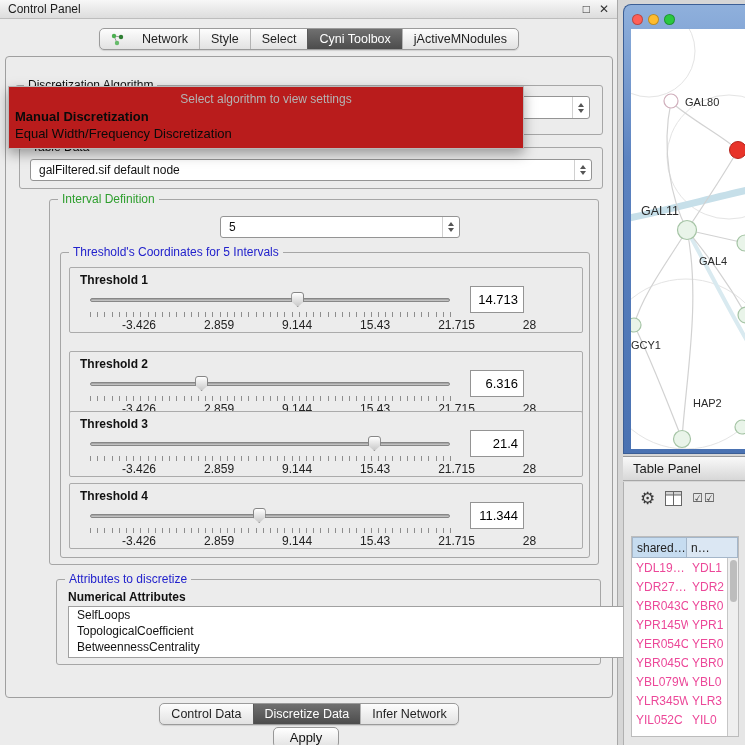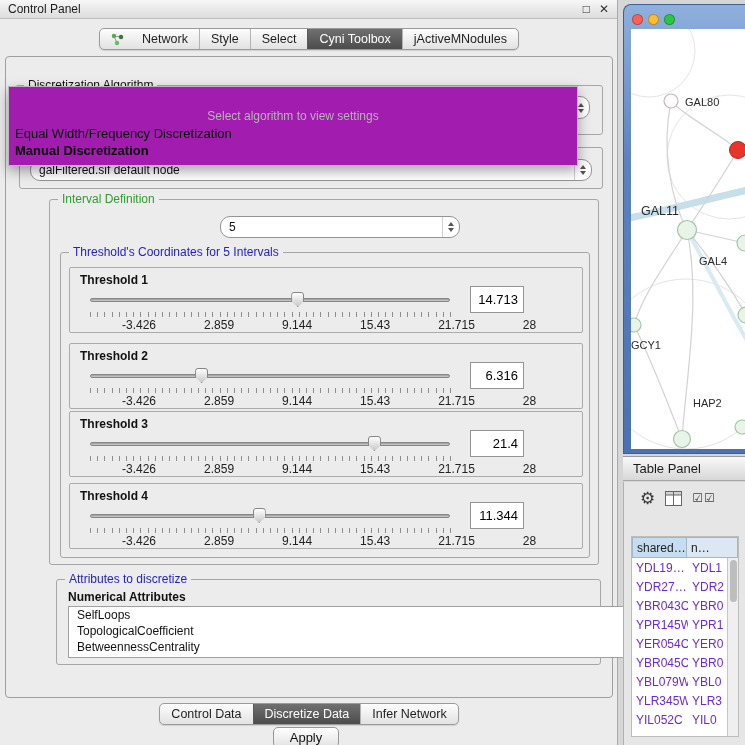--- a/index.html
+++ b/index.html
@@ -34,32 +34,32 @@
   .main-panel { position:absolute; left:5px; top:56px; width:608px; height:642px;
     border:1px solid #9f9f9f; border-radius:4px; background:#ececec; }
 
   .group { position:absolute; border:1px solid #a6a6a6; border-radius:3px; }
   .group-title { position:absolute; top:-8px; left:8px; background:#ececec;
     padding:0 4px; font-size:12px; color:#111; white-space:nowrap; }
   .title-green { color:#2e9e2e; }
   .title-blue { color:#2222cc; }
 
   .combo { position:absolute; background:#fff; border:1px solid #949494;
-    border-radius:10px; display:flex; align-items:center; font-size:12px;
+    border-radius:3px; display:flex; align-items:center; font-size:12px;
     padding-left:8px; color:#111; }
   .combo .arrows { margin-left:auto; align-self:stretch; width:17px;
     display:flex; flex-direction:column; align-items:center;
     justify-content:center; gap:2px; border-left:1px solid #d0d0d0; }
   .arr-up { width:0; height:0; border-left:3.5px solid transparent;
     border-right:3.5px solid transparent; border-bottom:4px solid #555; }
   .arr-dn { width:0; height:0; border-left:3.5px solid transparent;
     border-right:3.5px solid transparent; border-top:4px solid #555; }
 
-  .popup { position:absolute; left:8px; top:86px; width:570px; z-index:20;
-    background:#a21caf; border:1px solid #b8b8b8; padding:20px 0 6px;
+  .popup { position:absolute; left:8px; top:86px; width:516px; z-index:20;
+    background:#b91c1c; border:1px solid #b8b8b8; padding:3px 0 6px;
     box-shadow:0 5px 12px rgba(0,0,0,.35); }
   .popup .ph { text-align:center; color:#b4b4b4; font-size:12px; padding:2px 0; }
   .popup .opt { font-size:13px; color:#0a0a0a; padding:1px 6px; }
   .popup .opt.bold { font-weight:bold; }
 
   
   .tbox { position:absolute; left:66px; width:514px; height:66px;
     border:1px solid #ababab; border-radius:2px; background:#ececec; }
   .tlabel { position:absolute; left:10px; top:5px; font-weight:bold;
     font-size:12px; color:#111; }
@@ -136,21 +136,21 @@
     background:#fff; border:1px solid #bcbcbc; overflow:hidden; }
   .thead { display:flex; height:21px; }
   .th { font-size:12px; display:flex; align-items:center; padding-left:4px;
     border:1px solid #a4b6c9; border-left:none; white-space:nowrap;
     overflow:hidden; }
   .th:first-child { border-left:1px solid #a4b6c9; }
   .th.c0h { width:56px; background:#c6dcf0; }
   .th.c1h { width:52px; background:#dbe7f3; }
   .trow { display:flex; height:19px; background:#fff; }
   .td { font-size:12px; display:flex; align-items:center; padding-left:4px;
-    white-space:nowrap; overflow:hidden; color:#6d28d9; }
+    white-space:nowrap; overflow:hidden; color:#ec4899; }
   .td.c0 { width:56px; }
   .td.c1 { width:41px; }
   .tp-scroll { position:absolute; right:0; top:21px; bottom:0; width:11px;
     background:#efefef; border-left:1px solid #c6c6c6; }
   .tp-thumb { position:absolute; top:2px; left:1.5px; width:7px; height:42px;
     background:#bdbdbd; border-radius:4px; }
 </style>
 </head>
 <body>
 
@@ -240,21 +240,21 @@
               <span class="scale-label">-3.426</span>
               <span class="scale-label">2.859</span>
               <span class="scale-label">9.144</span>
               <span class="scale-label">15.43</span>
               <span class="scale-label">21.715</span>
               <span class="scale-label">28</span>
             </div>
           <div class="valbox">14.713</div>
         </div>
 
-        <div class="tbox" style="left:8px; top:90px;padding-left:45px;">
+        <div class="tbox" style="left:8px; top:98px;padding-left:45px;">
           <div class="tlabel">Threshold 2</div>
           <div class="slider">
             <div class="track"></div>
             <div class="thumb" style="left: 31%;"></div>
           </div>
           <div class="ticks"></div>
           <div class="scale">
               <span class="scale-label">-3.426</span>
               <span class="scale-label">2.859</span>
               <span class="scale-label">9.144</span>
@@ -314,22 +314,22 @@
           <span class="attr-item">TopologicalCoefficient</span>
           <span class="attr-item">BetweennessCentrality</span>
         </div>
     </div>
 
     <div class="apply-btn">Apply</div>
   </div>
 
   <div class="popup">
     <div class="ph">Select algorithm to view settings</div>
+    <div class="opt bold">Manual Discretization</div>
     <div class="opt">Equal Width/Frequency Discretization</div>
-    <div class="opt bold">Manual Discretization</div>
   </div>
 
   <div class="bottom-tabs">
     <div class="seg">
       <div class="seg-item">
         <span>Control Data</span>
       </div>
       <div class="seg-item selected">
         <span>Discretize Data</span>
       </div>

